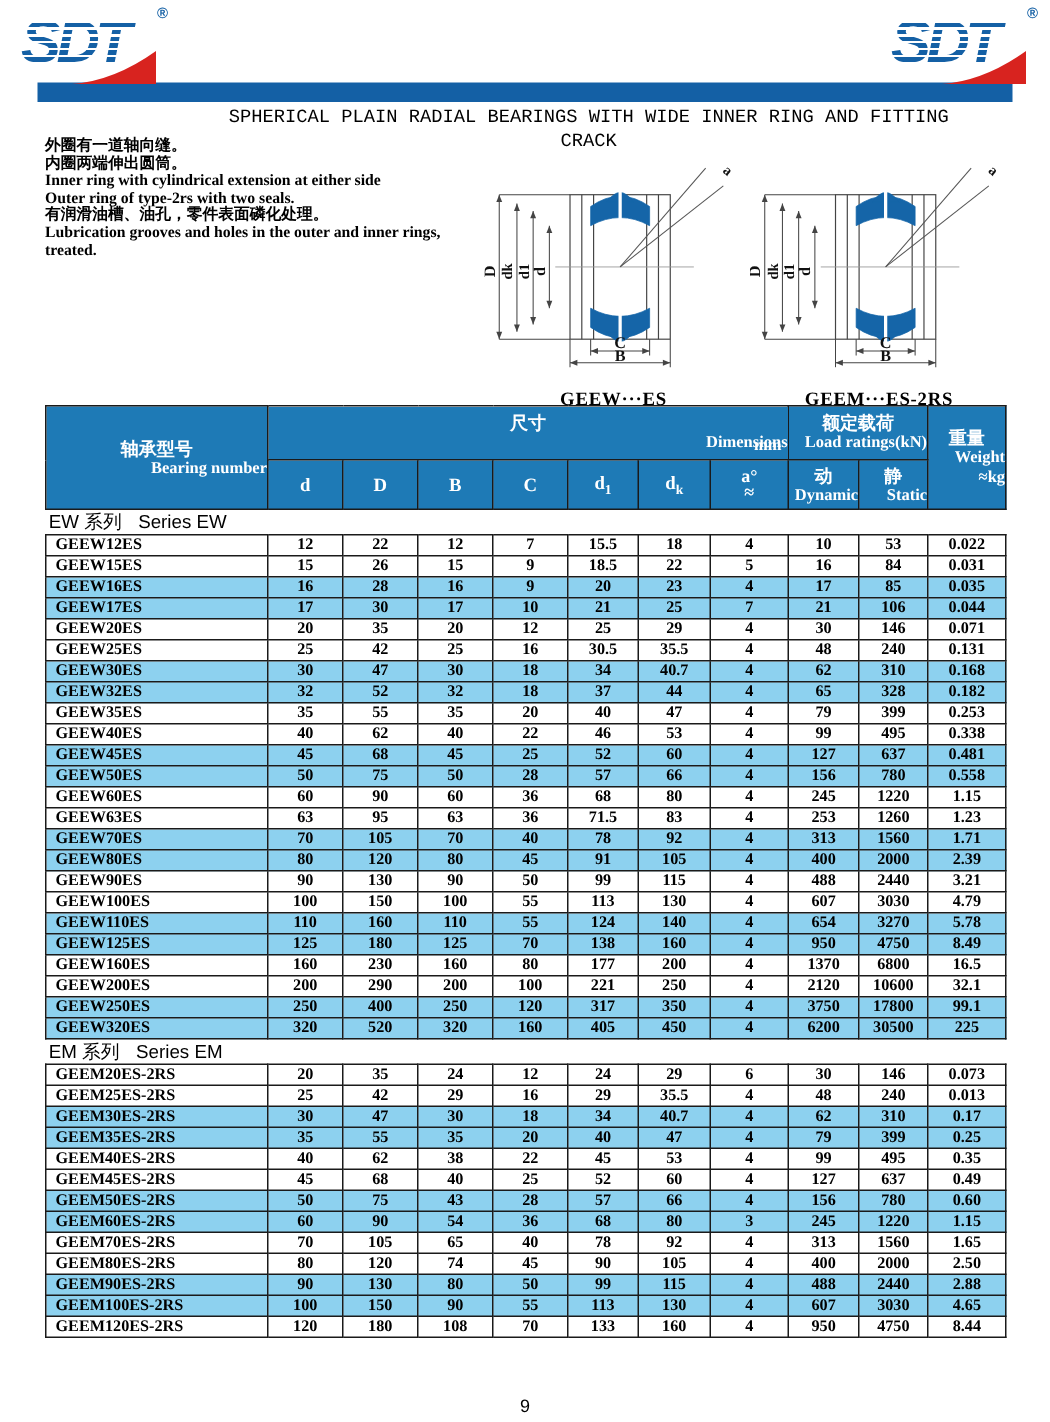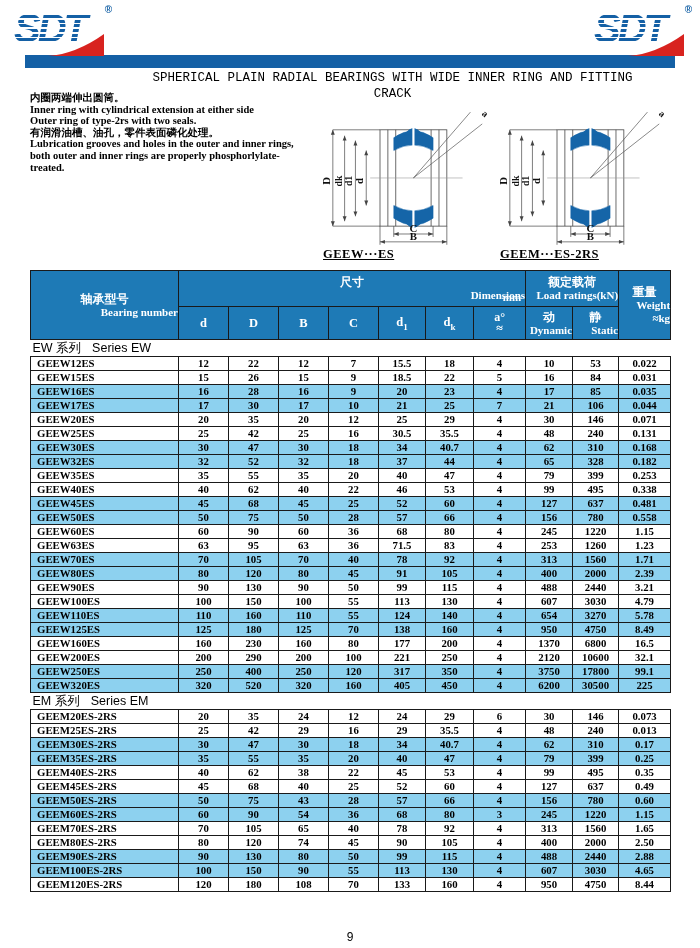--- a/index.html
+++ b/index.html
@@ -49,23 +49,22 @@
   .sliding { position:absolute; left:30px; top:231px; width:300px; }
   .sliding-zh { font-weight:bold; font-size:12px; padding-left:30px; line-height:14px; }
   .sliding-en { font-weight:bold; font-size:11.5px; line-height:13px; }
 
   
   .diagram { position:absolute; top:106px; width:172px; }
   .diagram-1 { left:323px; }
   .diagram-2 { left:500px; }
   .diagram svg { display:block; }
   .diagram-caption {
-    text-align:left; font-weight:bold; font-size:12.5px; margin-top:1px;
+    text-align:center; font-weight:bold; font-size:12.5px; margin-top:13px;
     letter-spacing:0.5px;
-    text-decoration:underline;
   }
 
   
   .table-wrap { position:absolute; left:30px; top:270px; width:640px; }
   table { width:640px; border-collapse:collapse; table-layout:fixed; }
   th, td { border:1px solid #1a1a1a; }
   thead th {
     background:#1e7ab6; color:#ffffff; font-weight:bold;
     text-align:center; vertical-align:middle; padding:1px 0;
   }
@@ -121,26 +120,26 @@
     </svg>
     <span class="logo-r">®</span>
   </div>
 
   <div class="title-block">
     <div class="title-en">SPHERICAL PLAIN RADIAL BEARINGS WITH WIDE INNER RING AND FITTING</div>
     <div class="title-en">CRACK</div>
   </div>
 
   <div class="desc">
+      <div class="desc-line">外圈有一道轴向缝。</div>
       <div class="desc-line">内圈两端伸出圆筒。</div>
       <div class="desc-line">Inner ring with cylindrical extension at either side</div>
       <div class="desc-line">Outer ring of type-2rs with two seals.</div>
       <div class="desc-line">有润滑油槽、油孔，零件表面磷化处理。</div>
       <div class="desc-line">Lubrication grooves and holes in the outer and inner rings,</div>
-      <div class="desc-line">both outer and inner rings are properly phosphorlylate-</div>
       <div class="desc-line">treated.</div>
     </div>
 
   <div class="diagram diagram-1">
     <svg width="172" height="140" viewBox="0 0 175 142">
       <g stroke="#444" stroke-width="0.8" fill="none">
 
         <rect x="58" y="24" width="68" height="98"></rect>
         <line x1="66" y1="24" x2="66" y2="122"></line>
         <line x1="74" y1="24" x2="74" y2="122"></line>

